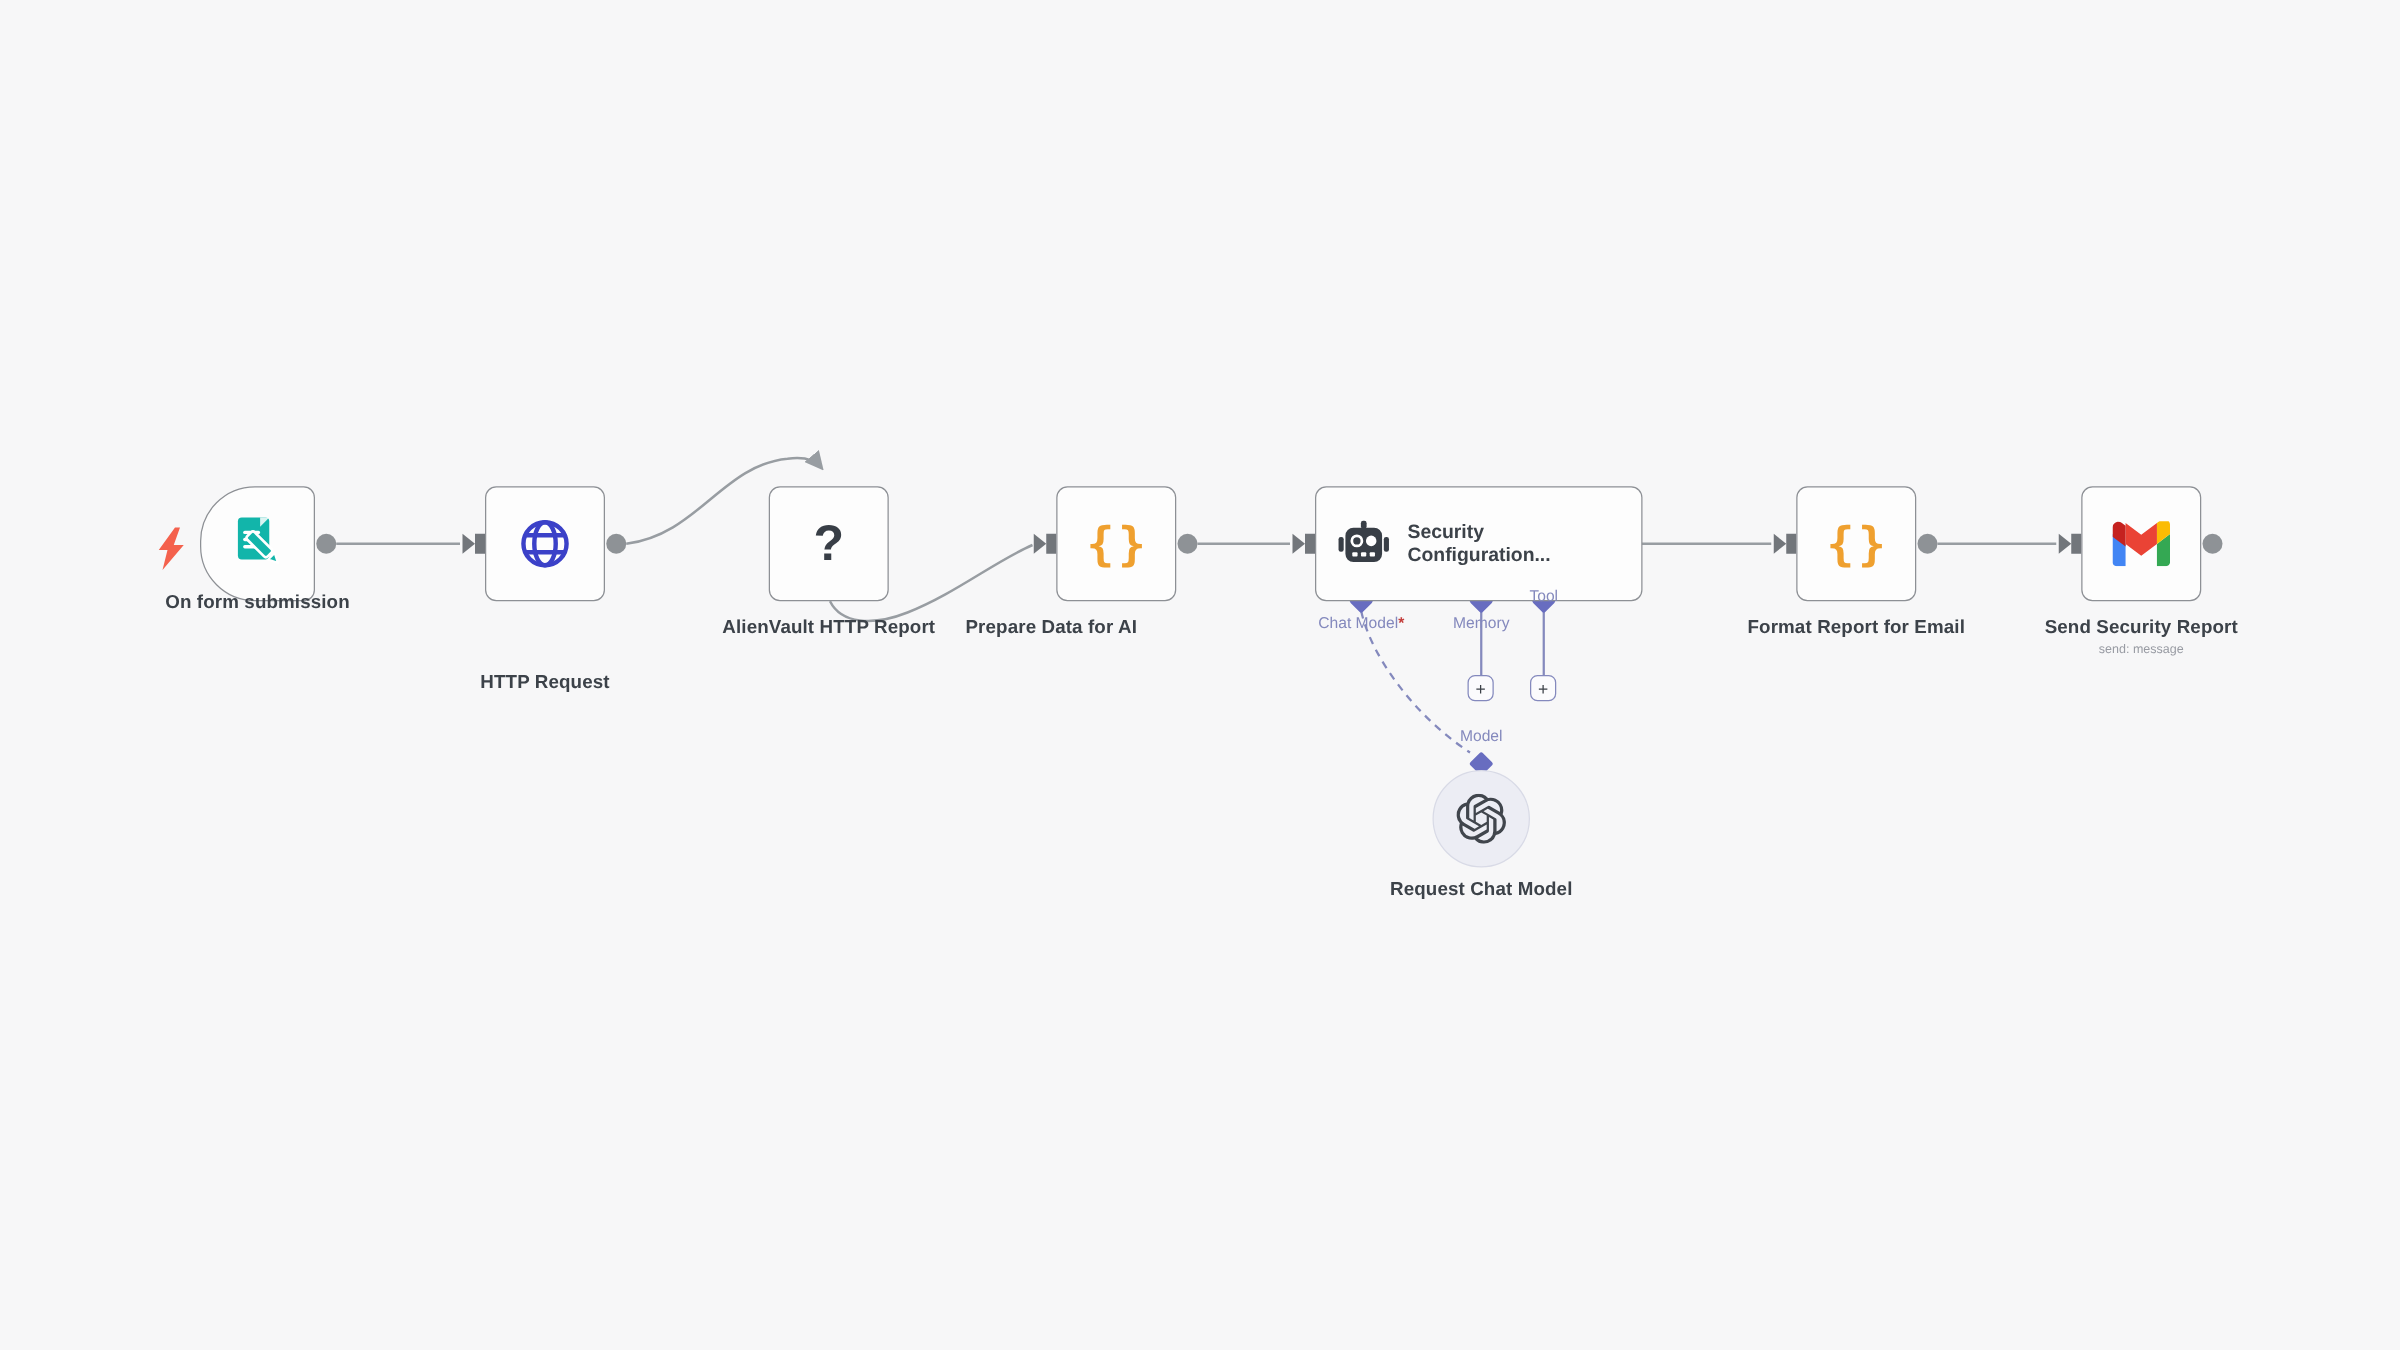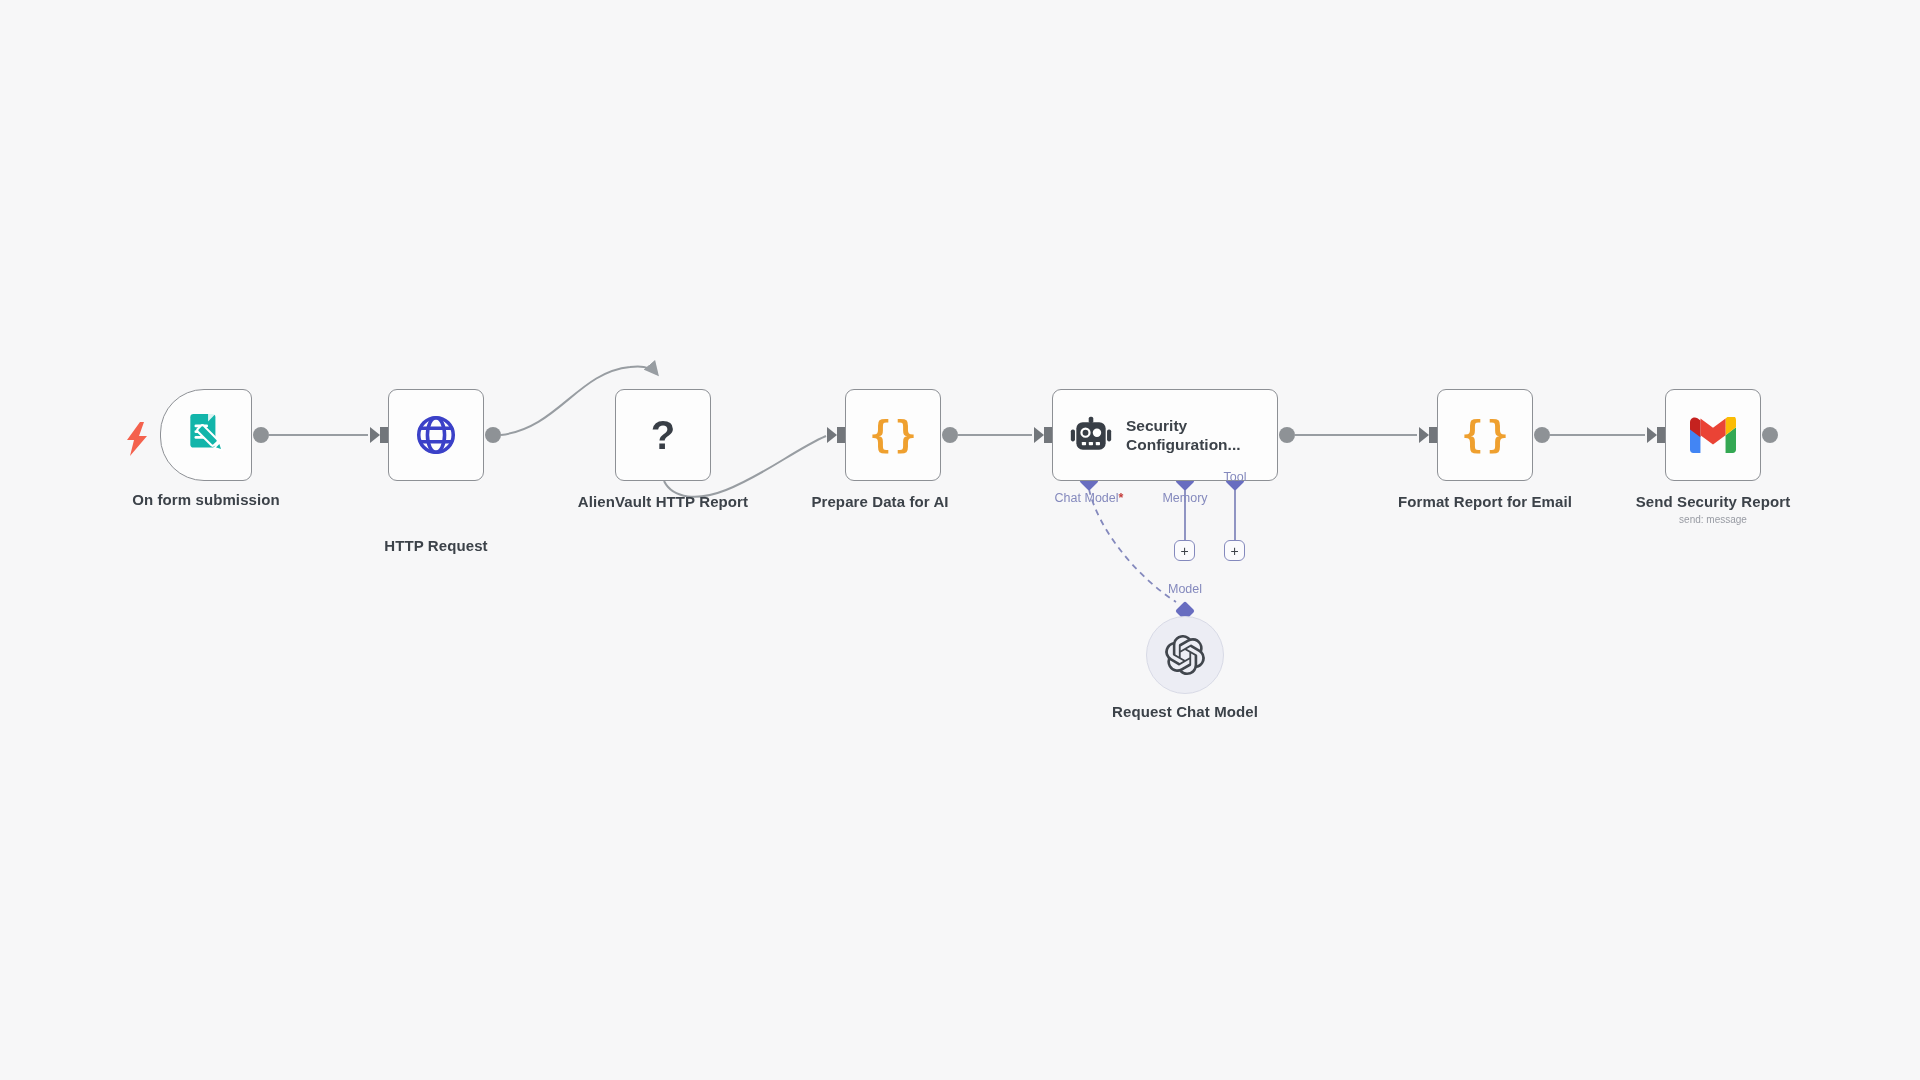--- a/index.html
+++ b/index.html
@@ -19,21 +19,21 @@
   .conn{stroke:var(--conn);stroke-width:2;fill:none;}
   .conn-dashed{stroke:var(--ai-purple-text);stroke-width:1.8;fill:none;stroke-dasharray:6 5;}
   .ai-line{stroke:var(--ai-purple-text);stroke-width:1.8;fill:none;}
   .out-dot{fill:#8e9296;}
   .port-shape{fill:var(--port);}
   .diamond{fill:var(--ai-purple);}
   .node{position:absolute;width:96px;height:92px;background:var(--node-bg);
         border:1.8px solid var(--node-border);border-radius:9px;
         display:flex;align-items:center;justify-content:center;cursor:pointer;}
   .node.trigger{border-radius:44px 9px 9px 44px;width:92px;}
-  .node.agent{width:226px;justify-content:flex-start;padding-left:16px;gap:13px;}
+  .node.agent{width:262px;justify-content:flex-start;padding-left:16px;gap:13px;}
   .node-label{position:absolute;transform:translateX(-50%);white-space:nowrap;
         font-size:15px;font-weight:700;color:var(--label-text);letter-spacing:.1px;}
   .node-sublabel{position:absolute;transform:translateX(-50%);white-space:nowrap;
         font-size:10px;font-weight:400;color:var(--sublabel-text);}
   .agent-title{font-size:15.5px;font-weight:700;color:var(--label-text);line-height:19px;}
   .glyph-q{font-size:40px;font-weight:700;color:var(--dark-icon);line-height:1;}
   .glyph-braces{font-family:"DejaVu Sans Mono",monospace;font-size:37px;font-weight:700;
         color:var(--code-orange);letter-spacing:3px;line-height:1;padding-left:3px;}
   .port-label{position:absolute;transform:translateX(-50%);white-space:nowrap;
         font-size:12.5px;color:var(--ai-purple-text);}
@@ -113,41 +113,41 @@
       <path d="M24,2 h7 l-7,7 z" fill="#fff" opacity="0.85"></path>
       <rect x="11" y="12" width="13" height="2.6" rx="1.3" fill="#fff"></rect>
       <rect x="11" y="17.5" width="9" height="2.6" rx="1.3" fill="#fff"></rect>
       <rect x="11" y="23" width="12" height="2.6" rx="1.3" fill="#fff"></rect>
       <g transform="rotate(-45 27 26)">
         <rect x="23" y="10" width="8" height="22" rx="2" fill="var(--teal)" stroke="#fff" stroke-width="2"></rect>
         <path d="M23.5 34 l3.5 7 3.5 -7 z" fill="var(--teal)" stroke="#fff" stroke-width="1.6"></path>
       </g>
     </svg>
   </div>
-  <div class="node-label" style="left:206px;top:491px;">On form submission</div>
+  <div class="node-label" style="left:206px;top:473px;">On form submission</div>
 
   <div class="node" style="left:388px;top:389px;">
     <svg width="46" height="46" viewBox="0 0 44 44" fill="none" stroke="var(--indigo)" stroke-width="3.4">
       <circle cx="22" cy="22" r="16.5"></circle>
       <ellipse cx="22" cy="22" rx="8.2" ry="16.5"></ellipse>
       <line x1="6" y1="15.5" x2="38" y2="15.5"></line>
       <line x1="6" y1="28.5" x2="38" y2="28.5"></line>
     </svg>
   </div>
   <div class="node-label" style="left:436px;top:493px;margin-top:44px;">HTTP Request</div>
 
   <div class="node" style="left:615px;top:389px;">
     <span class="glyph-q">?</span>
   </div>
   <div class="node-label" style="left:663px;top:493px;">AlienVault HTTP Report</div>
 
   <div class="node" style="left:845px;top:389px;">
     <span class="glyph-braces">{}</span>
   </div>
-  <div class="node-label" style="left:880px;top:493px;">Prepare Data for AI</div>
+  <div class="node-label" style="left:841px;top:493px;">Prepare Data for AI</div>
 
   <div class="node agent" style="left:1052px;top:389px;">
     <svg width="44" height="38" viewBox="0 0 48 40">
       <rect x="21.5" y="0" width="5" height="7" rx="2" fill="var(--dark-icon)"></rect>
       <rect x="8" y="6" width="32" height="30" rx="7" fill="var(--dark-icon)"></rect>
       <rect x="2" y="14" width="4.5" height="13" rx="2" fill="var(--dark-icon)"></rect>
       <rect x="41.5" y="14" width="4.5" height="13" rx="2" fill="var(--dark-icon)"></rect>
       <circle cx="18" cy="17.5" r="4.4" fill="none" stroke="#fff" stroke-width="2.4"></circle>
       <circle cx="30.5" cy="17.5" r="4.6" fill="#fff"></circle>
       <rect x="14" y="27.5" width="4.6" height="3.6" rx="0.8" fill="#fff"></rect>

